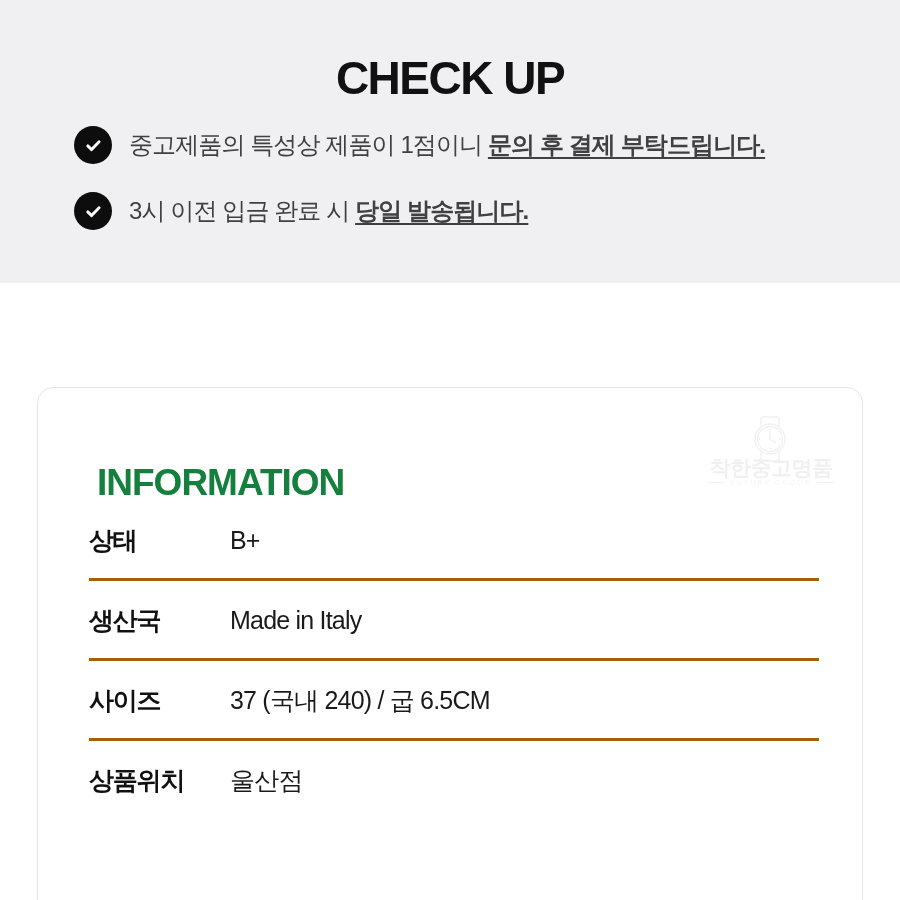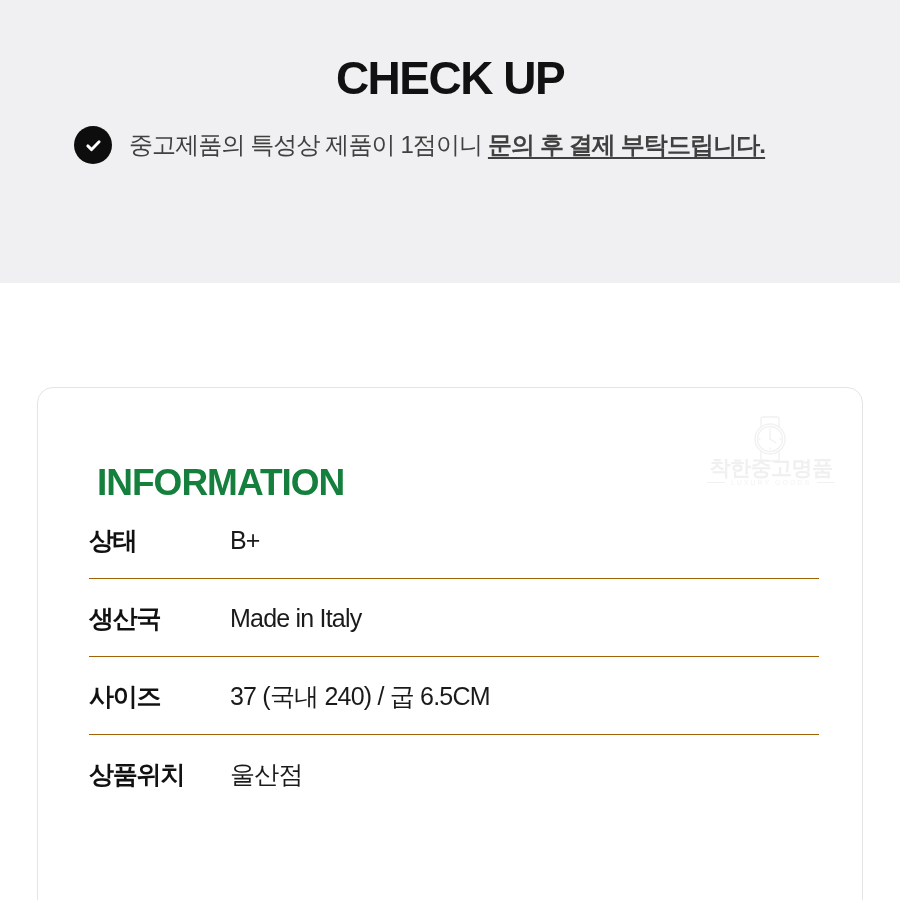--- a/index.html
+++ b/index.html
@@ -182,21 +182,21 @@
     position: absolute;
     left: 51px;
     top: 113px;
     width: 730px;
   }
 
   .spec-row {
     display: flex;
     align-items: center;
     height: 77px;
-    border-bottom: 1px solid #a16207;
+    border-bottom: 3px solid #a16207;
   }
   .spec-row:last-child {
     border-bottom: 0;
   }
 
   .spec-label {
     flex: 0 0 141px;
     font-size: 25px;
     line-height: 30px;
     font-weight: 700;
@@ -228,20 +228,28 @@
 
       <div class="bullet-row">
         <span class="bullet-mark">
           <svg width="19" height="19" viewBox="0 0 19 19" aria-hidden="true">
             <path d="M3.8 9.9 L7.6 13.6 L15.1 5.8" fill="none" stroke="#ffffff" stroke-width="2.9" stroke-linecap="round" stroke-linejoin="round"></path>
           </svg>
         </span>
         <span class="bullet-text"><span>중고제품의 특성상 제품이 1점이니 </span><span class="em">문의 후 결제 부탁드립니다.</span></span>
       </div>
 
+      <div class="bullet-row">
+        <span class="bullet-mark">
+          <svg width="19" height="19" viewBox="0 0 19 19" aria-hidden="true">
+            <path d="M3.8 9.9 L7.6 13.6 L15.1 5.8" fill="none" stroke="#ffffff" stroke-width="2.9" stroke-linecap="round" stroke-linejoin="round"></path>
+          </svg>
+        </span>
+        <span class="bullet-text"><span>3시 이전 입금 완료 시 </span><span class="em">당일 발송됩니다.</span></span>
+      </div>
 
     </div>
   </section>
 
   <div class="white-gap"></div>
 
   <section class="info-card">
 
     <h2 class="info-title">INFORMATION</h2>
 

